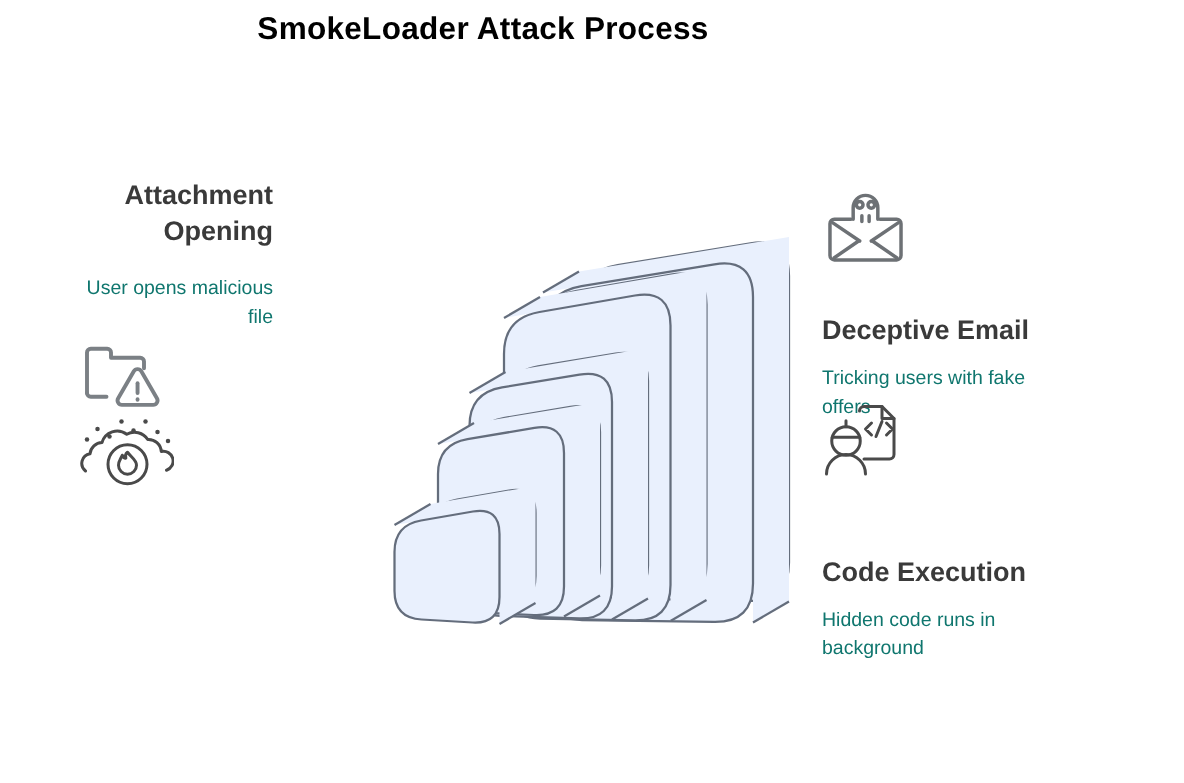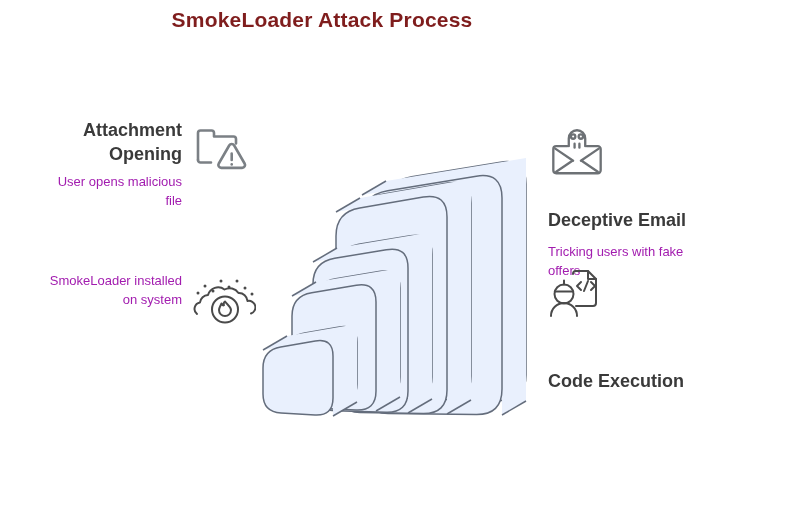--- a/index.html
+++ b/index.html
@@ -2,34 +2,34 @@
 <html><head>
 <meta charset="utf-8">
 <style>
   html,body{margin:0;padding:0;background:#fff;}
   .stage{
     position:relative;width:789px;height:522px;background:#ffffff;overflow:hidden;
     font-family:"Liberation Sans","DejaVu Sans",sans-serif;
   }
   .title{
     position:absolute;left:0;top:8px;width:644px;text-align:center;
-    font-size:21px;font-weight:bold;color:#7f1d1d;letter-spacing:.2px;
+    font-size:21px;font-weight:bold;color:#000000;letter-spacing:.2px;
   }
   .graphic-layer{position:absolute;left:0;top:0;width:789px;height:522px;}
   .step{position:absolute;display:flex;align-items:flex-start;}
   .step .text-col{display:block;}
   .step-left .text-col{width:140px;text-align:right;}
   .step-right .text-col{width:155px;text-align:left;}
-  .step-left{flex-direction:row;}
+  .step-left{flex-direction:column;}
   .step-right{flex-direction:column;}
   .step-heading{
     font-size:18px;font-weight:bold;color:#3a3a3a;line-height:24px;margin:0;
   }
   .step-desc{
-    font-size:13px;color:#a21caf;line-height:19px;margin:6px 0 0 0;
+    font-size:13px;color:#0f766e;line-height:19px;margin:16px 0 0 0;
   }
   .icon-col{flex:0 0 auto;}
   .step-left .icon-col{margin-left:10px;}
   .step-right .icon-col{margin-right:8px;}
   .icon-col svg{display:block;}
   
   #step-attachment{left:42px;top:118px;}
   #step-loader{left:42px;top:265px;}
   #step-email{left:548px;top:122px;}
   #step-email .step-heading{margin-top:26px;}
@@ -87,21 +87,20 @@
         <path d="M6 42 a2.5 2.5 0 0 0 2.5 2.5 H19"></path>
         <path d="M37.2 27.5 a2.9 2.9 0 0 1 5 0 l10.4 18 a2.9 2.9 0 0 1 -2.5 4.4 H29.3 a2.9 2.9 0 0 1 -2.5 -4.4 z"></path>
         <path d="M39.7 35.5 v6.5"></path>
         <path d="M39.7 46.2 v0.3"></path>
       </svg>
     </div>
   </div>
 
   <div class="step step-left" id="step-loader">
     <div class="text-col">
-      <p class="step-desc">SmokeLoader installed on system</p>
     </div>
     <div class="icon-col">
       <svg width="64" height="62" viewBox="0 0 64 62" fill="none" stroke="#4a4a4a" stroke-width="2" stroke-linecap="round" stroke-linejoin="round">
         <path d="M5 49 a6.5 6.5 0 0 1 3 -11.5 a8.5 8.5 0 0 1 8 -7.5 a10.5 10.5 0 0 1 16.5 -5.5 a10.5 10.5 0 0 1 14 3.5 a8.5 8.5 0 0 1 9 8 a6.5 6.5 0 0 1 3.5 12.5"></path>
         <circle cx="33" cy="44.5" r="13" fill="#ffffff"></circle>
         <path d="M33 36.5 c2.6 3.6 6 5 6 8.6 a6 6 0 0 1 -12 0 c0 -2.6 1.4 -4 2.5 -6.6 c.8 1.7 1.7 2.3 2.4 1.8 c-.5 -1.3 -.6 -2.4 1.1 -3.8 z"></path>
         <g stroke="none" fill="#4a4a4a">
           <circle cx="6" cy="28" r="1.5"></circle>
             <circle cx="13" cy="21" r="1.5"></circle>
           <circle cx="21" cy="26" r="1.5"></circle>
@@ -138,17 +137,18 @@
         <path d="M25 12 a3 3 0 0 1 3 -3 h12 l8 8 v24 a3 3 0 0 1 -3 3 h-17"></path>
         <path d="M40 9 v8 h8"></path>
         <path d="M33 20 l-4 4 4 4 M43 20 l4 4 -4 4 M36 29 l4 -10"></path>
         <circle cx="16" cy="32" r="9.5" fill="#ffffff"></circle>
         <path d="M6.8 29.5 H25.2 M16 18.5 v4"></path>
         <path d="M3 54 a13 13 0 0 1 26 0"></path>
       </svg>
     </div>
     <div class="text-col">
       <p class="step-heading">Code Execution</p>
+      <p class="step-desc">Hidden code runs in background</p>
     </div>
   </div>
 
 
 </div>
 
 </body></html>

